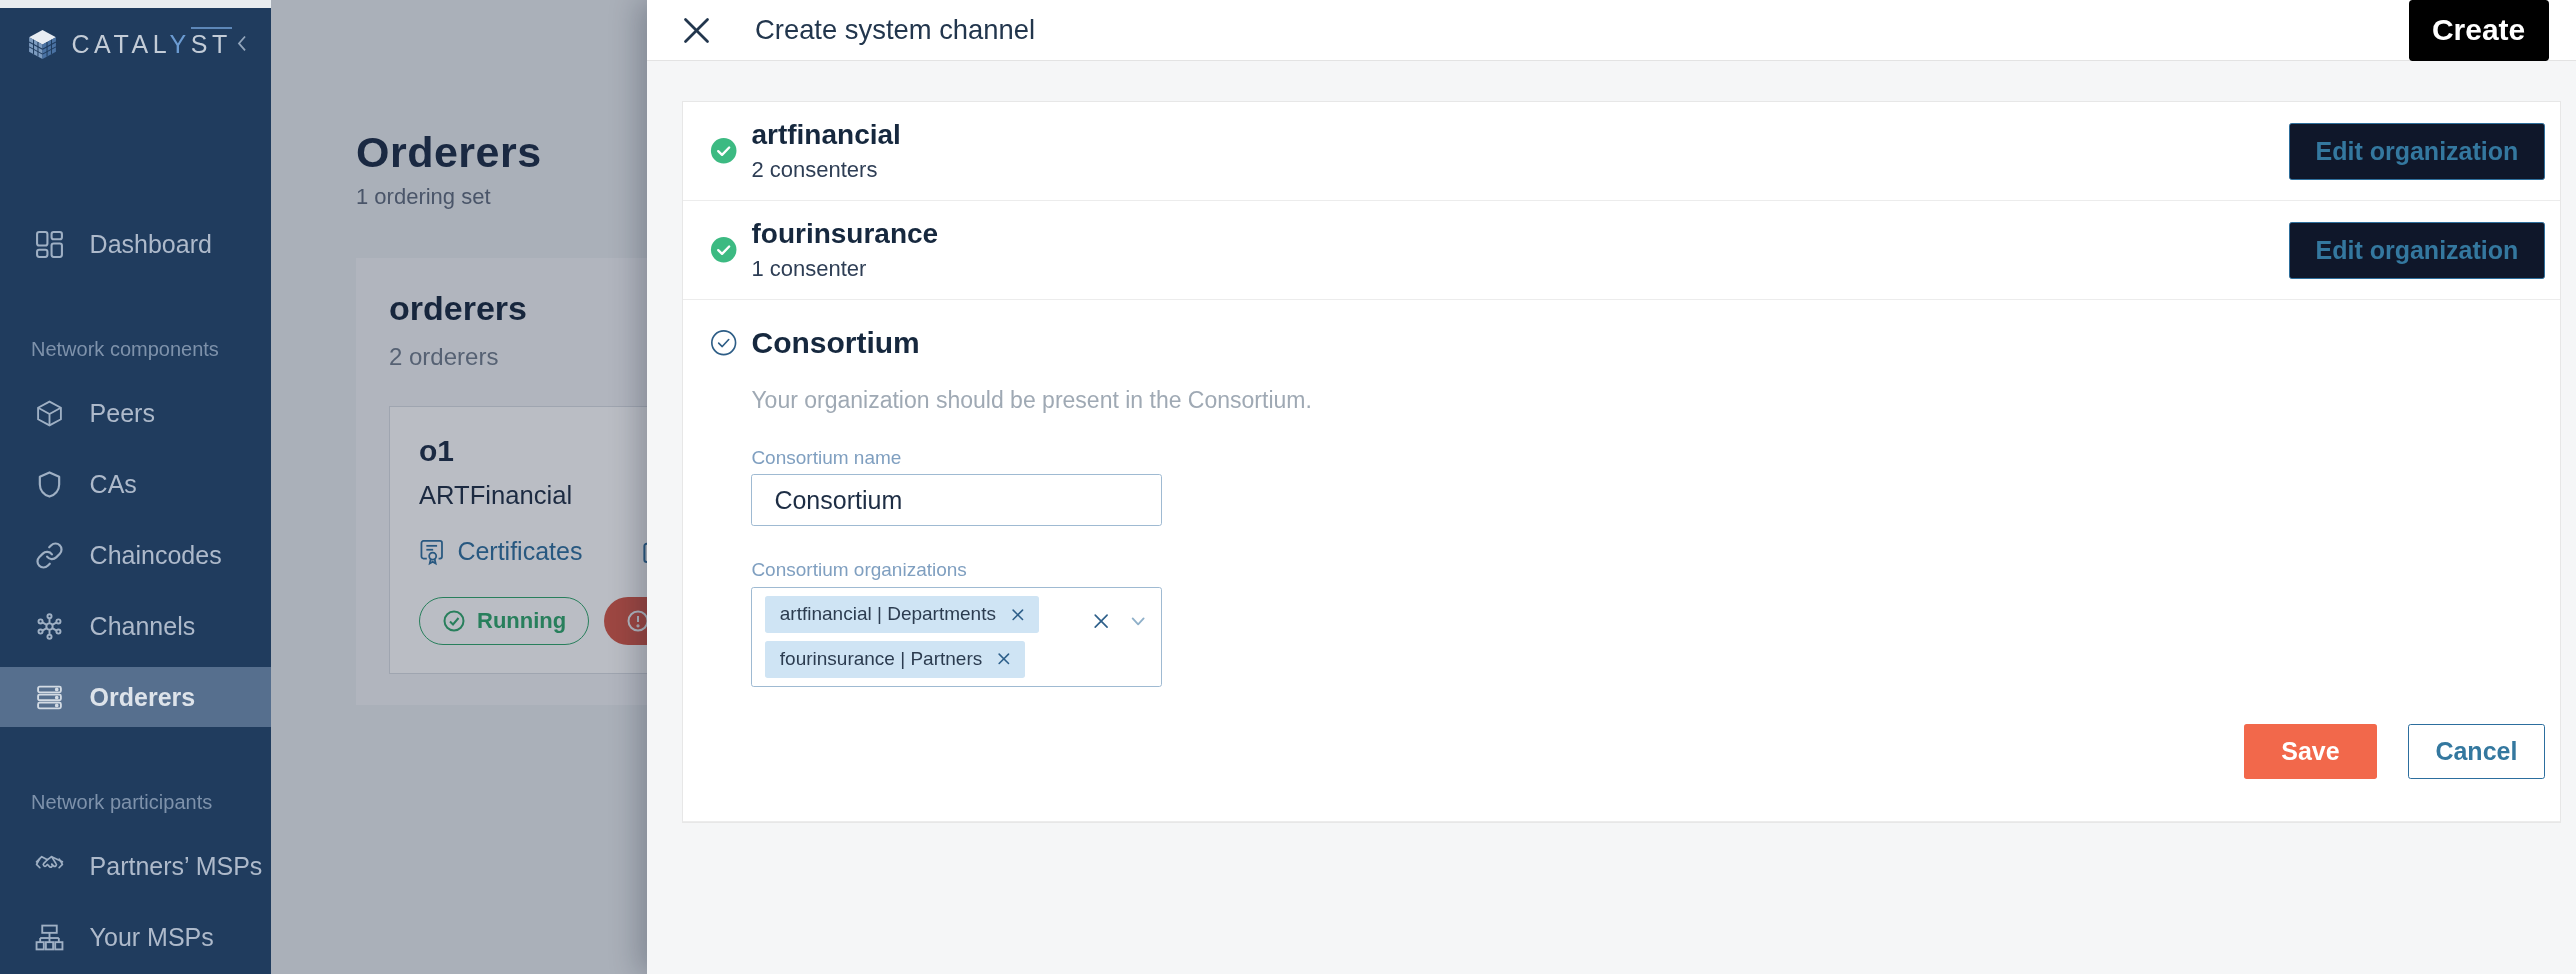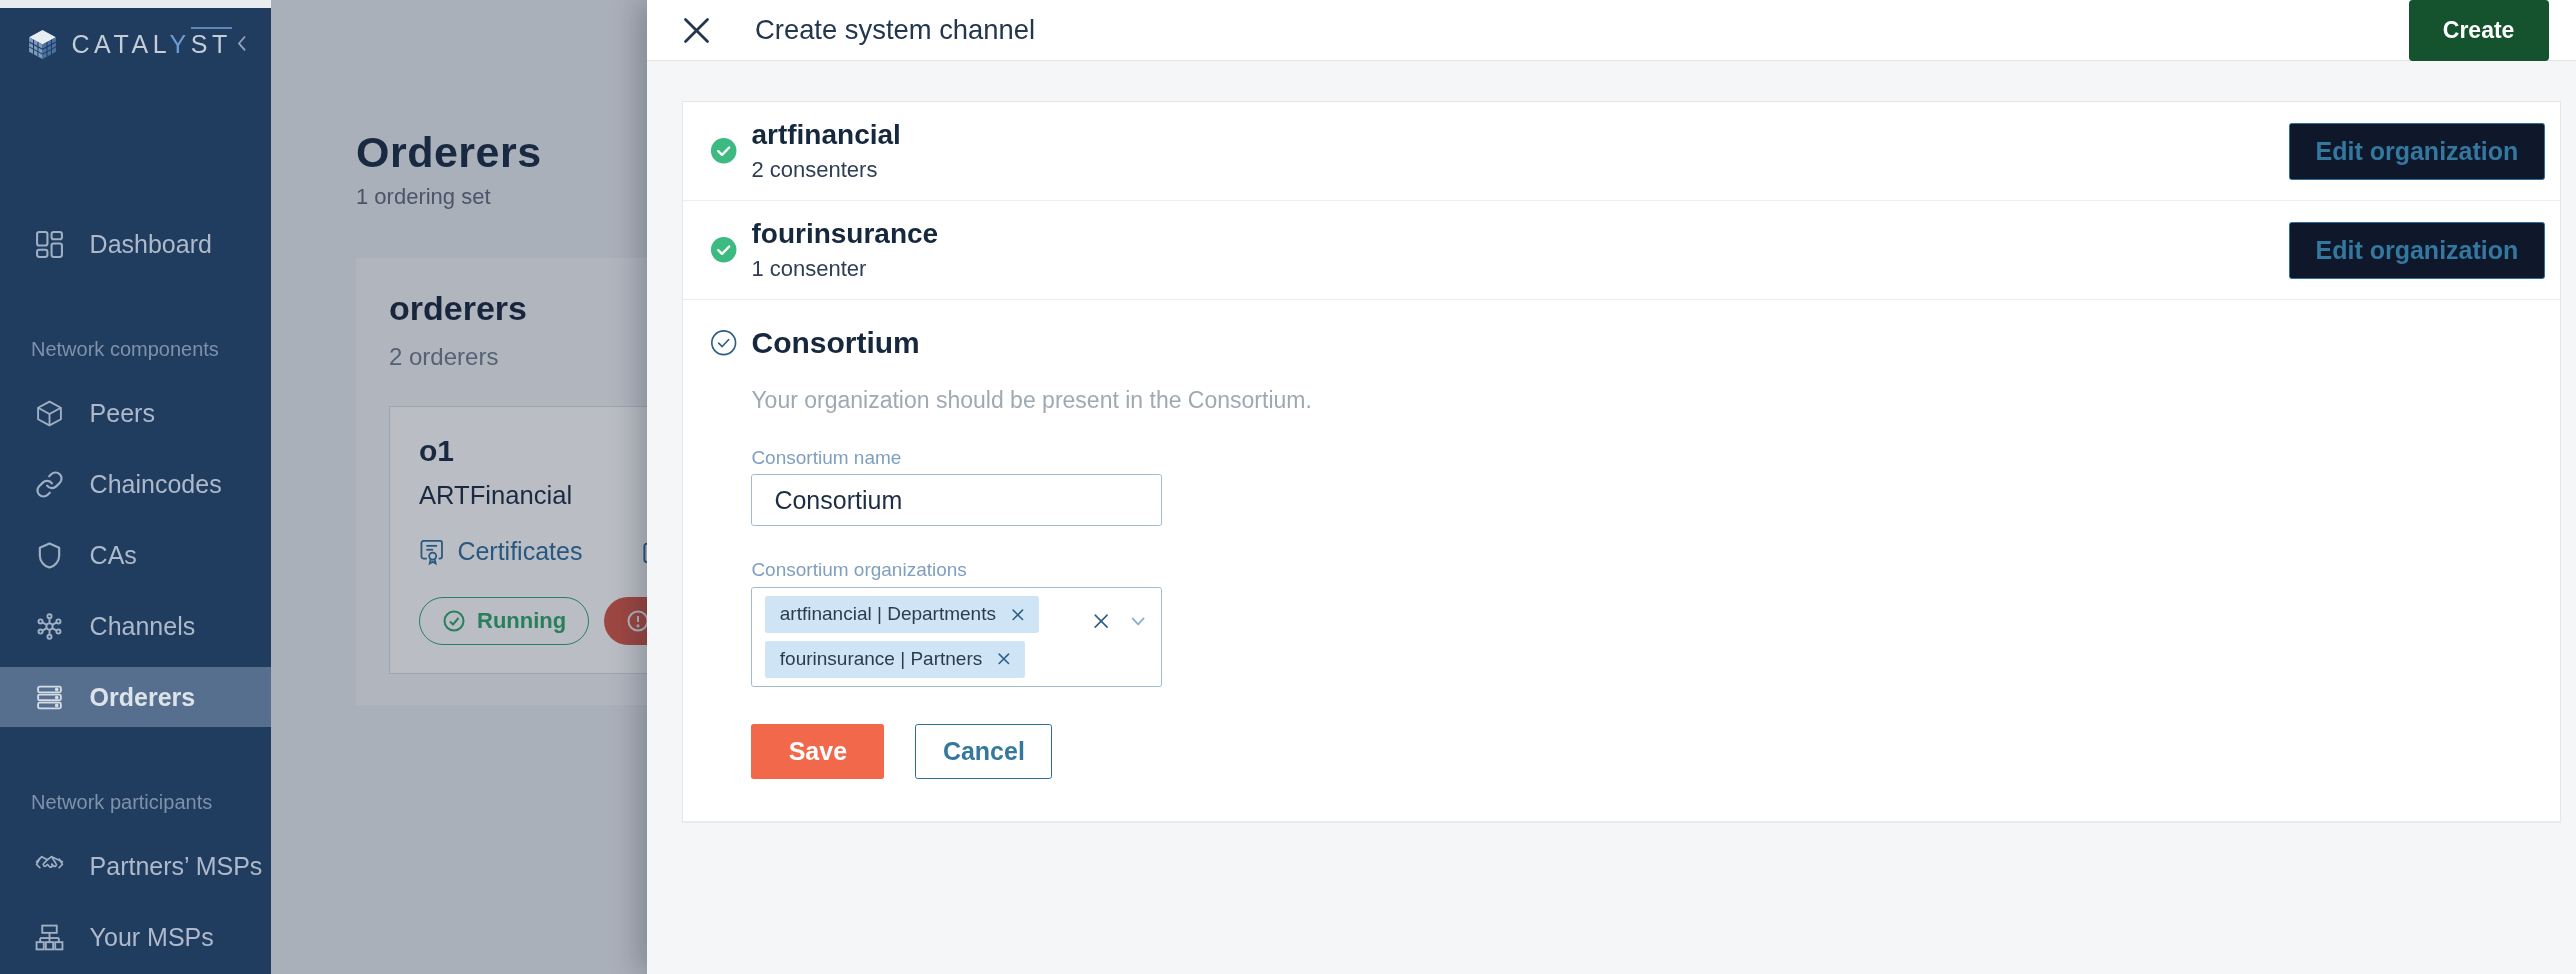--- a/index.html
+++ b/index.html
@@ -50,21 +50,21 @@
             background:rgba(27,38,59,0.30);z-index:5;}
 
   
   .modal{position:absolute;left:647px;top:0;right:0;bottom:0;background:#f5f6f7;z-index:10;
          box-shadow:-9.1px 0 27.4px rgba(10,20,40,.25);}
   .modal-header{height:61px;background:#fff;border-bottom:0.9px solid #e3e3e3;
                 display:flex;align-items:center;padding:0 27.4px 0 33px;box-sizing:border-box;}
   .close-btn{width:33px;height:33px;color:#22364d;cursor:pointer;flex:none;}
   .modal-title{font-size:27.4px;color:#22364d;margin-left:42px;}
   .create-btn{margin-left:auto;width:140px;height:61px;border:none;border-radius:3.7px;
-              background:#14532d;color:#fff;font-size:23px;font-weight:700;
+              background:#000000;color:#fff;font-size:30px;font-weight:700;
               font-family:inherit;cursor:default;}
   .modal-body{padding:40px 15.5px 0 35px;}
   .modal-card{background:#fff;border:0.9px solid #e7e7e7;box-sizing:border-box;}
 
   .org-row{display:flex;align-items:center;min-height:99px;
            padding:16.5px 14.6px 16.5px 27.4px;border-bottom:0.9px solid #ececec;box-sizing:border-box;}
   .row-check{width:27.4px;height:27.4px;margin-right:13.7px;flex:none;}
   .row-text{flex:1;}
   .row-name{font-size:28px;font-weight:800;color:#16283e;}
   .row-detail{font-size:22px;color:#2e3e55;margin-top:6.4px;}
@@ -82,21 +82,21 @@
               padding:0 22px;font-size:25px;color:#1d2d44;font-family:inherit;box-sizing:border-box;background:#fff;}
   .multiselect{position:relative;width:411px;min-height:93px;border:1.8px solid #9fbad2;border-radius:2.7px;
                padding:8.2px 82px 8.2px 12.8px;box-sizing:border-box;background:#fff;}
   .tags{display:flex;flex-direction:column;gap:8.2px;align-items:flex-start;}
   .tag{display:inline-flex;align-items:center;gap:14.6px;background:#cfe4f4;border-radius:2.7px;
        padding:7.3px 14.6px;font-size:19px;color:#2c3c50;white-space:nowrap;}
   .tag .tx{width:13.7px;height:13.7px;color:#2d5f8a;cursor:pointer;}
   .ms-controls{position:absolute;right:14.6px;top:24px;display:flex;align-items:center;gap:18.3px;}
   .ms-clear{width:18.3px;height:18.3px;color:#2d5f8a;cursor:pointer;}
   .ms-chev{width:18.3px;height:18.3px;color:#8fb0c9;cursor:pointer;}
-  .form-actions{display:flex;align-items:center;gap:31px;margin-top:37px;}
+  .form-actions{display:flex;align-items:center;gap:31px;margin-top:37px;justify-content:flex-end;}
   .btn-save{width:133px;height:55px;background:#f2684b;border:none;border-radius:2.7px;
             color:#fff;font-size:25px;font-weight:700;font-family:inherit;cursor:pointer;}
   .btn-cancel{width:137px;height:55px;background:#fff;border:1.8px solid #2c6e9e;border-radius:2.7px;
               color:#34789f;font-size:25px;font-weight:700;font-family:inherit;cursor:pointer;box-sizing:border-box;}
 
   .config-row{display:flex;align-items:center;min-height:98px;
               padding:16.5px 14.6px 16.5px 27.4px;box-sizing:border-box;}
   .config-row .sec-title{flex:none;}
   .config-row .spacer{flex:1;}
 
@@ -154,35 +154,35 @@
           <svg viewBox="0 0 28 28" fill="none" stroke="currentColor" stroke-width="1.8">
             <path d="M14 2.5 L25 8.5 V19.5 L14 25.5 L3 19.5 V8.5 Z"></path>
             <path d="M3 8.5 L14 14.5 L25 8.5 M14 14.5 V25.5"></path>
           </svg>
         </span>
         <span>Peers</span>
       </div>
 
       <div class="nav-item">
         <span class="ni">
+          <svg viewBox="0 0 24 24" fill="none" stroke="currentColor" stroke-width="1.8" stroke-linejoin="round">
+            <path d="M12 2l8 3.5V12c0 5-3.5 8.6-8 10-4.5-1.4-8-5-8-10V5.5z"></path>
+          </svg>
+        </span>
+        <span>CAs</span>
+      </div>
+
+      <div class="nav-item">
+        <span class="ni">
           <svg viewBox="0 0 24 24" fill="none" stroke="currentColor" stroke-width="1.8" stroke-linecap="round">
             <path d="M10 13a5 5 0 0 0 7.54.54l3-3a5 5 0 0 0-7.07-7.07l-1.72 1.71"></path>
             <path d="M14 11a5 5 0 0 0-7.54-.54l-3 3a5 5 0 0 0 7.07 7.07l1.71-1.71"></path>
           </svg>
         </span>
         <span>Chaincodes</span>
-      </div>
-
-      <div class="nav-item">
-        <span class="ni">
-          <svg viewBox="0 0 24 24" fill="none" stroke="currentColor" stroke-width="1.8" stroke-linejoin="round">
-            <path d="M12 2l8 3.5V12c0 5-3.5 8.6-8 10-4.5-1.4-8-5-8-10V5.5z"></path>
-          </svg>
-        </span>
-        <span>CAs</span>
       </div>
 
       <div class="nav-item">
         <span class="ni">
           <svg viewBox="0 0 24 24" fill="none" stroke="currentColor" stroke-width="1.6">
             <circle cx="12" cy="12" r="2.6"></circle>
             <circle cx="12" cy="3.5" r="1.7"></circle>
               <circle cx="19.4" cy="7.8" r="1.7"></circle>
               <circle cx="19.4" cy="16.2" r="1.7"></circle>
             <circle cx="12" cy="20.5" r="1.7"></circle>

